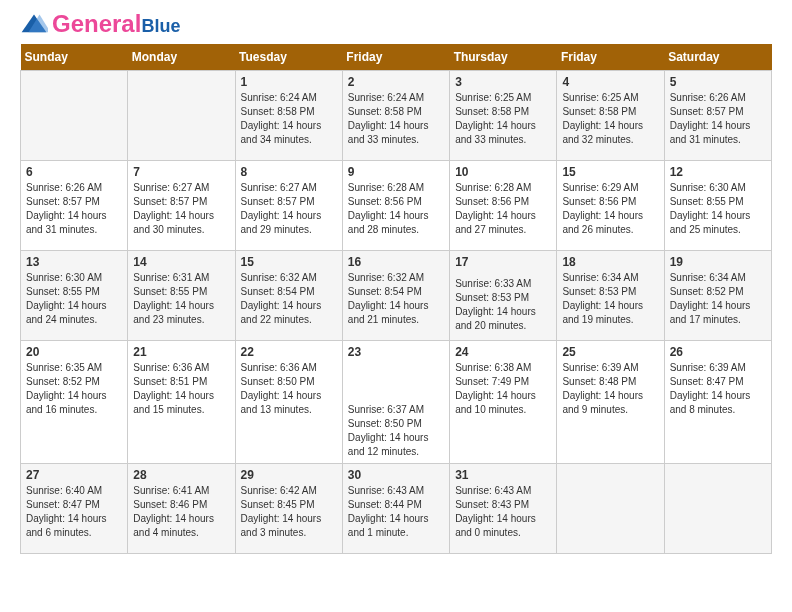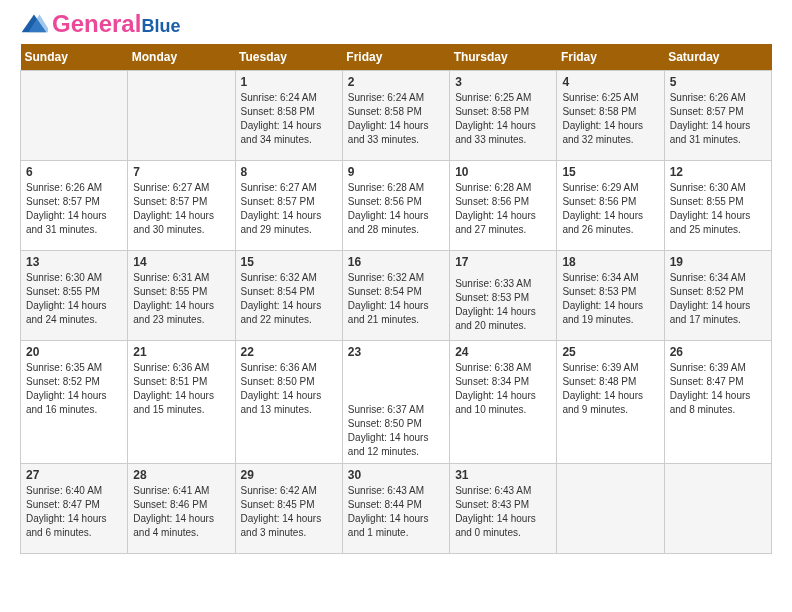--- a/index.html
+++ b/index.html
@@ -275,21 +275,21 @@
         <td>
           <span class="day-num">23</span>
           <div class="cell-info" style="white-space: pre-line; margin-top: 44px;">Sunrise: 6:37 AM
 Sunset: 8:50 PM
 Daylight: 14 hours
 and 12 minutes.</div>
         </td>
         <td>
           <span class="day-num">24</span>
           <div class="cell-info" style="white-space: pre-line;">Sunrise: 6:38 AM
-Sunset: 8:34 PM
+Sunset: 7:49 PM
 Daylight: 14 hours
 and 10 minutes.</div>
         </td>
         <td>
           <span class="day-num">25</span>
           <div class="cell-info" style="white-space: pre-line;">Sunrise: 6:39 AM
 Sunset: 8:48 PM
 Daylight: 14 hours
 and 9 minutes.</div>
         </td>

